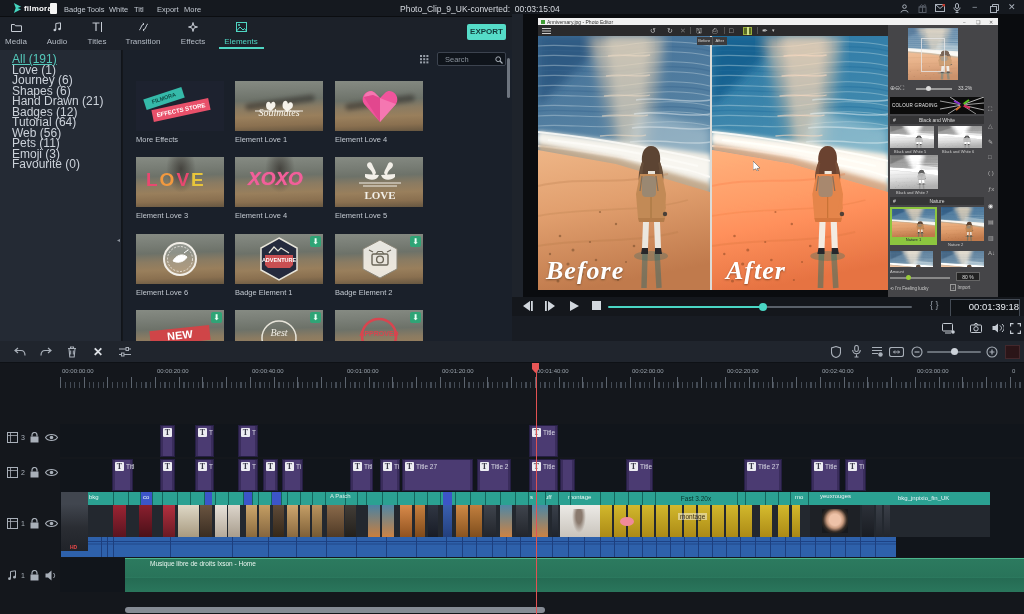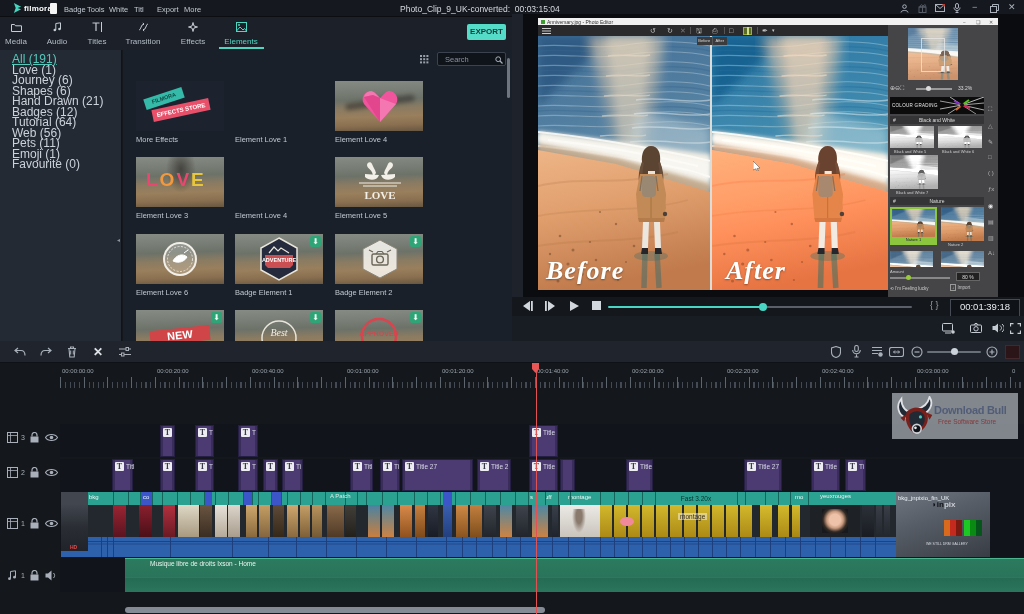--- a/index.html
+++ b/index.html
@@ -61,21 +61,21 @@
 .plab{position:absolute;font-size:4px;color:#ccc;white-space:nowrap}
 #iconstrip{position:absolute;left:447px;top:88px;width:13px;height:170px}
 .vic{position:absolute;left:3px;font-size:6px;color:#b5b5b5}
 
 #playbar{position:absolute;left:512px;top:297px;width:512px;height:19px;background:#14171c}
 #progress-t{position:absolute;left:96px;top:9px;width:155px;height:2px;background:#4ad6c4;border-radius:1px}
 #progress-g{position:absolute;left:251px;top:9px;width:149px;height:2px;background:#596069;border-radius:1px}
 #progress-dot{position:absolute;left:247px;top:6px;width:8px;height:8px;background:#4ad6c4;border-radius:50%}
 #inout{position:absolute;left:418px;top:3px;font-size:9px;color:#99a1ab}
 #tcbox{position:absolute;left:438px;top:2px;width:70px;height:24px;border:1px solid #454c56;background:#0f1216;
- font-size:9.5px;color:#e9edf2;text-align:center;line-height:14px}
+ font-size:9.5px;color:#e9edf2;text-align:right;line-height:14px}
 #bottomstrip{position:absolute;left:512px;top:316px;width:512px;height:25px;background:#181c23}
 .bsico{position:absolute;top:6px;font-size:9px;color:#c5cbd3}
 
 #tltoolbar{position:absolute;left:0;top:341px;width:1024px;height:22px;background:#20252d;border-bottom:1px solid #0e1115;box-sizing:content-box;height:21px}
 #zoomline{position:absolute;left:927px;top:10px;width:54px;height:2px;background:#697078;border-radius:1px}
 #zoomdot{position:absolute;left:951px;top:7px;width:7px;height:7px;border-radius:50%;background:#ccd2d9}
 #tlgrid{position:absolute;left:1006px;top:5px;width:13px;height:12px;background:#2b1518;outline:1px solid #43282c}
 #ruler{position:absolute;left:0;top:363px;width:1024px;height:26px;background:#14171c;overflow:hidden}
 .rlab{position:absolute;top:5px;font-size:6px;color:#99a1aa;white-space:nowrap}
 #ticks{position:absolute;left:60px;top:19px;width:964px;height:6px;
@@ -184,21 +184,21 @@
     <div id="sidebar">
       <div class="cat sel" style="top:2px">All (191)</div>
       <div class="cat" style="top:12.5px">Love (1)</div>
       <div class="cat" style="top:23.0px">Journey (6)</div>
       <div class="cat" style="top:33.5px">Shapes (6)</div>
       <div class="cat" style="top:44.0px">Hand Drawn (21)</div>
       <div class="cat" style="top:54.5px">Badges (12)</div>
       <div class="cat" style="top:65.0px">Tutorial (64)</div>
       <div class="cat" style="top:75.5px">Web (56)</div>
       <div class="cat" style="top:86.0px">Pets (11)</div>
-      <div class="cat" style="top:96.5px">Emoji (1)</div>
+      <div class="cat" style="top:96.5px">Emoji (3)</div>
       <div class="cat" style="top:107.0px">Favourite (0)</div>
       <div id="collapse">◂</div>
     </div>
     <div id="gridarea">
       <svg id="gicon" viewBox="0 0 9 9">
         <rect x="0.0" y="0.0" width="2" height="2" fill="#9aa1ab"></rect>
         <rect x="3.2" y="0.0" width="2" height="2" fill="#9aa1ab"></rect>
         <rect x="6.4" y="0.0" width="2" height="2" fill="#9aa1ab"></rect>
         <rect x="0.0" y="3.2" width="2" height="2" fill="#9aa1ab"></rect>
         <rect x="3.2" y="3.2" width="2" height="2" fill="#9aa1ab"></rect>
@@ -213,35 +213,48 @@
           <circle cx="3.2" cy="3.2" r="2.4" fill="none" stroke="#aab1ba" stroke-width="1"></circle>
           <path d="M5 5 L7.5 7.5" stroke="#aab1ba" stroke-width="1.2"></path>
         </svg>
       </div>
       <div id="vscroll"></div>
       <div class="thumb" style="left:13px;top:31px;background:#1d222f">
         <div class="abs" style="left:8px;top:12px;width:40px;height:11px;background:#35b9a9;transform:rotate(-18deg);color:#0e4a44;font-size:5.5px;font-weight:bold;text-align:center;line-height:11px">FILMORA</div>
         <div class="abs" style="left:16px;top:23px;width:58px;height:12px;background:#e8506a;transform:rotate(-12deg);color:#fff;font-size:6px;font-weight:bold;text-align:center;line-height:12px">EFFECTS STORE</div>
       </div>
       <div class="tlabel" style="left:13px;top:85px">More Effects</div>
+      <div class="thumb" style="left:112px;top:31px;background:linear-gradient(178deg,#868b83 0%,#787d75 22%,#6d7269 38%,#8a7b62 54%,#997f5c 70%,#8a7050 86%,#675741 100%)">
+        <div class="abs" style="left:10px;top:18px;width:70px;height:7px;background:rgba(45,42,38,.55);transform:rotate(-8deg);border-radius:4px;filter:blur(2px)"></div>
+        <svg class="abs" style="left:18px;top:8px" width="52" height="26" viewBox="0 0 52 26">
+          <path d="M2 22 h48" stroke="#f2efe8" stroke-width="1"></path>
+          <path d="M14 20 c-3-6 2-10 4-5 c1-4 6-2 4 3 l-4 4 z" fill="#f5f2ea"></path>
+          <path d="M30 19 c-2-7 4-10 5-4 c2-4 7-1 4 4 l-5 4 z" fill="#f5f2ea"></path>
+        </svg>
+        <div class="abs" style="left:14px;top:26px;width:60px;text-align:center;font-family:'Liberation Serif',serif;font-style:italic;color:#faf7ef;font-size:10px">Soulmates</div>
+      </div>
       <div class="tlabel" style="left:112px;top:85px">Element Love 1</div>
       <div class="thumb" style="left:212px;top:31px;background:linear-gradient(178deg,#868b83 0%,#787d75 22%,#6d7269 38%,#8a7b62 54%,#997f5c 70%,#8a7050 86%,#675741 100%)">
         <div class="abs" style="left:10px;top:18px;width:70px;height:7px;background:rgba(45,42,38,.55);transform:rotate(-8deg);border-radius:4px;filter:blur(2px)"></div>
         <svg class="abs" style="left:26px;top:5px" width="38" height="38" viewBox="0 0 38 38">
           <path d="M19 36 L3 18 C-2 10 8 1 14 7 L19 12 L24 7 C30 1 40 10 35 18 Z" fill="#f0549c"></path>
           <path d="M19 12 L14 7 C10 3 4 6 3 11 L12 9 Z M19 12 L19 36 L35 18 L24 14 Z" fill="#f67fb6" opacity=".8"></path>
           <path d="M19 12 L12 9 L3 11 L19 36 Z" fill="#d93f86" opacity=".6"></path>
         </svg>
       </div>
       <div class="tlabel" style="left:212px;top:85px">Element Love 4</div>
       <div class="thumb" style="left:13px;top:107px;background:linear-gradient(178deg,#868b83 0%,#787d75 22%,#6d7269 38%,#8a7b62 54%,#997f5c 70%,#8a7050 86%,#675741 100%)">
         <div class="abs" style="left:30px;top:-4px;width:30px;height:40px;background:radial-gradient(ellipse at 50% 40%,rgba(48,44,40,.7),rgba(48,44,40,0) 70%)"></div>
         <div class="abs" style="left:10px;top:12px;font-size:19px;font-weight:bold;letter-spacing:2px"><span style="color:#e84870">L</span><span style="color:#f2993f">O</span><span style="color:#e84870">V</span><span style="color:#e8c53a">E</span></div>
       </div>
       <div class="tlabel" style="left:13px;top:161px">Element Love 3</div>
+      <div class="thumb" style="left:112px;top:107px;background:linear-gradient(178deg,#868b83 0%,#787d75 22%,#6d7269 38%,#8a7b62 54%,#997f5c 70%,#8a7050 86%,#675741 100%)">
+        <div class="abs" style="left:30px;top:-4px;width:30px;height:40px;background:radial-gradient(ellipse at 50% 40%,rgba(48,44,40,.7),rgba(48,44,40,0) 70%)"></div>
+        <div class="abs" style="left:13px;top:11px;font-size:19px;font-weight:bold;font-style:italic;color:#f25f9a;text-shadow:0 0 1px #f25f9a">XOXO</div>
+      </div>
       <div class="tlabel" style="left:112px;top:161px">Element Love 4</div>
       <div class="thumb" style="left:212px;top:107px;background:linear-gradient(178deg,#868b83 0%,#787d75 22%,#6d7269 38%,#8a7b62 54%,#997f5c 70%,#8a7050 86%,#675741 100%)">
         <svg class="abs" style="left:20px;top:4px" width="50" height="42" viewBox="0 0 50 42">
           <path d="M18 16 C18 8 12 8 12 4 C12 1 16 0 17 3 C18 6 20 8 21 12 Z" fill="#f2efe8"></path>
           <path d="M10 16 C14 20 22 20 24 14 L10 13 Z" fill="#f2efe8"></path>
           <path d="M32 16 C32 8 38 8 38 4 C38 1 34 0 33 3 C32 6 30 8 29 12 Z" fill="#f2efe8"></path>
           <path d="M40 16 C36 20 28 20 26 14 L40 13 Z" fill="#f2efe8"></path>
           <path d="M4 22 h42 M8 25 h34" stroke="#f2efe8" stroke-width="1"></path>
           <text x="25" y="38" font-size="11" font-weight="bold" fill="#f2efe8" text-anchor="middle" font-family="Liberation Serif">LOVE</text>
         </svg>
@@ -877,26 +890,20 @@
       <div class="vthumb" style="left:810px;width:50px;top:116px;height:32px;background:#1e2126"></div>
       <div class="vthumb" style="left:862px;width:12px;top:116px;height:32px;background:linear-gradient(180deg,#2c3038,#191c22)"></div>
       <div class="vthumb" style="left:876px;width:6px;top:116px;height:32px;background:linear-gradient(180deg,#3a3f48,#22262d)"></div>
       <div class="vthumb" style="left:884px;width:6px;top:116px;height:32px;background:linear-gradient(180deg,#3a3f48,#22262d)"></div>
       <div class="abs" style="left:822px;top:120px;width:26px;height:24px;background:radial-gradient(ellipse at 50% 45%,#eec2a8 0 30%,#c89a7e 45%,#332a24 65%,#17191d 80%)"></div>
       <div class="abs" style="left:820px;top:104px;font-size:6px;color:#f0f0f4">yeuxrouges</div>
       <div class="abs" style="left:572px;top:120px;width:14px;height:24px;background:radial-gradient(ellipse at 50% 30%,#8a7a6e 0 30%,rgba(138,122,110,0) 70%)"></div>
       <div class="abs" style="left:678px;top:124px;font-size:6.5px;color:#3a2d10;background:rgba(255,255,255,.45);padding:0 2px">montage</div>
       <div class="abs" style="left:330px;top:104px;font-size:6px;color:#d8efe8">A Patch</div>
       <div class="abs" style="left:620px;top:128px;width:14px;height:9px;background:#f08a9a;border-radius:50%"></div>
-      <div class="abs" style="left:896px;top:103px;width:94px;height:65px;background:linear-gradient(160deg,#70767f 0%,#575d66 40%,#383d45 100%)">
-<div class="abs" style="left:36px;top:8px;font-size:8px;font-weight:bold;color:#0e1116">◗in<span style="color:#c8cdd4">pix</span></div>
-<div class="abs" style="left:48px;top:28px;width:18px;height:16px;background:linear-gradient(90deg,#d86a1e 33%,#c52a1e 33% 66%,#7a1a10 66%)"></div>
-<div class="abs" style="left:68px;top:28px;width:18px;height:16px;background:linear-gradient(90deg,#1ec824 33%,#0a8a12 33% 66%,#06551a 66%)"></div>
-<div class="abs" style="left:30px;top:50px;font-size:3.5px;color:#d8dce2">WE STILL DRM GALLERY</div>
-      </div>
       <div class="abs" style="left:898px;top:106px;font-size:6px;color:#eef4fa">bkg_jnpixio_fin_UK</div>
       <div class="abs" style="left:61px;top:148px;width:835px;height:20px;
 background:linear-gradient(180deg,#2e61ab 0 30%,#27549a 30% 38%,#2e61ab 38%);"></div>
       <div class="abs" style="left:61px;top:152px;width:835px;height:1px;background:#1d4285"></div>
       <div class="abs" style="left:101px;top:148px;width:1px;height:20px;background:#1d3f7e"></div>
       <div class="abs" style="left:107px;top:148px;width:1px;height:20px;background:#1d3f7e"></div>
       <div class="abs" style="left:113px;top:148px;width:1px;height:20px;background:#1d3f7e"></div>
       <div class="abs" style="left:170px;top:148px;width:1px;height:20px;background:#1d3f7e"></div>
       <div class="abs" style="left:232px;top:148px;width:1px;height:20px;background:#1d3f7e"></div>
       <div class="abs" style="left:268px;top:148px;width:1px;height:20px;background:#1d3f7e"></div>
@@ -933,32 +940,18 @@
       <div class="abs" style="left:815px;top:148px;width:1px;height:20px;background:#1d3f7e"></div>
       <div class="abs" style="left:830px;top:148px;width:1px;height:20px;background:#1d3f7e"></div>
       <div class="abs" style="left:845px;top:148px;width:1px;height:20px;background:#1d3f7e"></div>
       <div class="abs" style="left:860px;top:148px;width:1px;height:20px;background:#1d3f7e"></div>
       <div class="abs" style="left:875px;top:148px;width:1px;height:20px;background:#1d3f7e"></div>
       <div class="abs" style="left:61px;top:103px;width:27px;height:59px;background:linear-gradient(180deg,#41464f 0 20%,#2a2d33 60%,#202329 100%)"></div>
       <div class="abs" style="left:70px;top:155px;font-size:5px;color:#e84848;font-weight:bold">HD</div>
       <div class="abs" style="left:125px;top:169px;width:899px;height:34px;
 background:linear-gradient(180deg,#4cb58d 0,#4cb58d 1.5px,#2c7a5f 1.5px,#29745a 55%,#2c7a5f 58%,#459c7a 59%,#256b53 59.5%,#2a765c 100%)"></div>
       <div class="abs" style="left:150px;top:171px;font-size:6.5px;color:#eaf6f0;white-space:nowrap">Musique libre de droits Ixson - Home</div>
-      <div id="watermark">
-<svg class="abs" style="left:3px;top:3px" width="40" height="40" viewBox="0 0 44 44">
-<path d="M12 24 C3 21 1 10 7 3 C7 12 12 17 19 19 Z" fill="#222a36" stroke="#e8ebef" stroke-width="2"></path>
-<path d="M31 20 C40 16 42 7 38 1 C36 9 30 13 24 14 Z" fill="#222a36" stroke="#e8ebef" stroke-width="2"></path>
-<path d="M13 17 C21 10 31 12 35 19 C38 26 35 34 28 39 L22 42 C15 37 11 29 12 21 Z" fill="#7e211c"></path>
-<path d="M16 20 C22 15 29 16 32 21 C34 27 32 32 27 36 L22 38 C17 34 15 27 16 22 Z" fill="#222a36"></path>
-<path d="M13 20 l-7 4 4 4 Z M34 18 l7 3 -3 5 Z" fill="#7e211c"></path>
-<circle cx="28" cy="23" r="1.7" fill="#4ad6c4"></circle>
-<circle cx="24" cy="36" r="4.8" fill="#0d1117" stroke="#d8dadf" stroke-width="1.8"></circle>
-<circle cx="22.5" cy="35" r="1.5" fill="#f2f3f5"></circle>
-</svg>
-<div id="wm-t1">Download Bull</div>
-        <div id="wm-t2">Free Software Store</div>
-      </div>
     </div>
     <div id="playhead"></div>
     <svg id="phpin" viewBox="0 0 9 12">
       <path d="M1 1 h7 v6 L4.5 11 L1 7 Z" fill="#e85656"></path>
     </svg>
     <div id="hscroll"></div>
   </div>
 </body></html>

